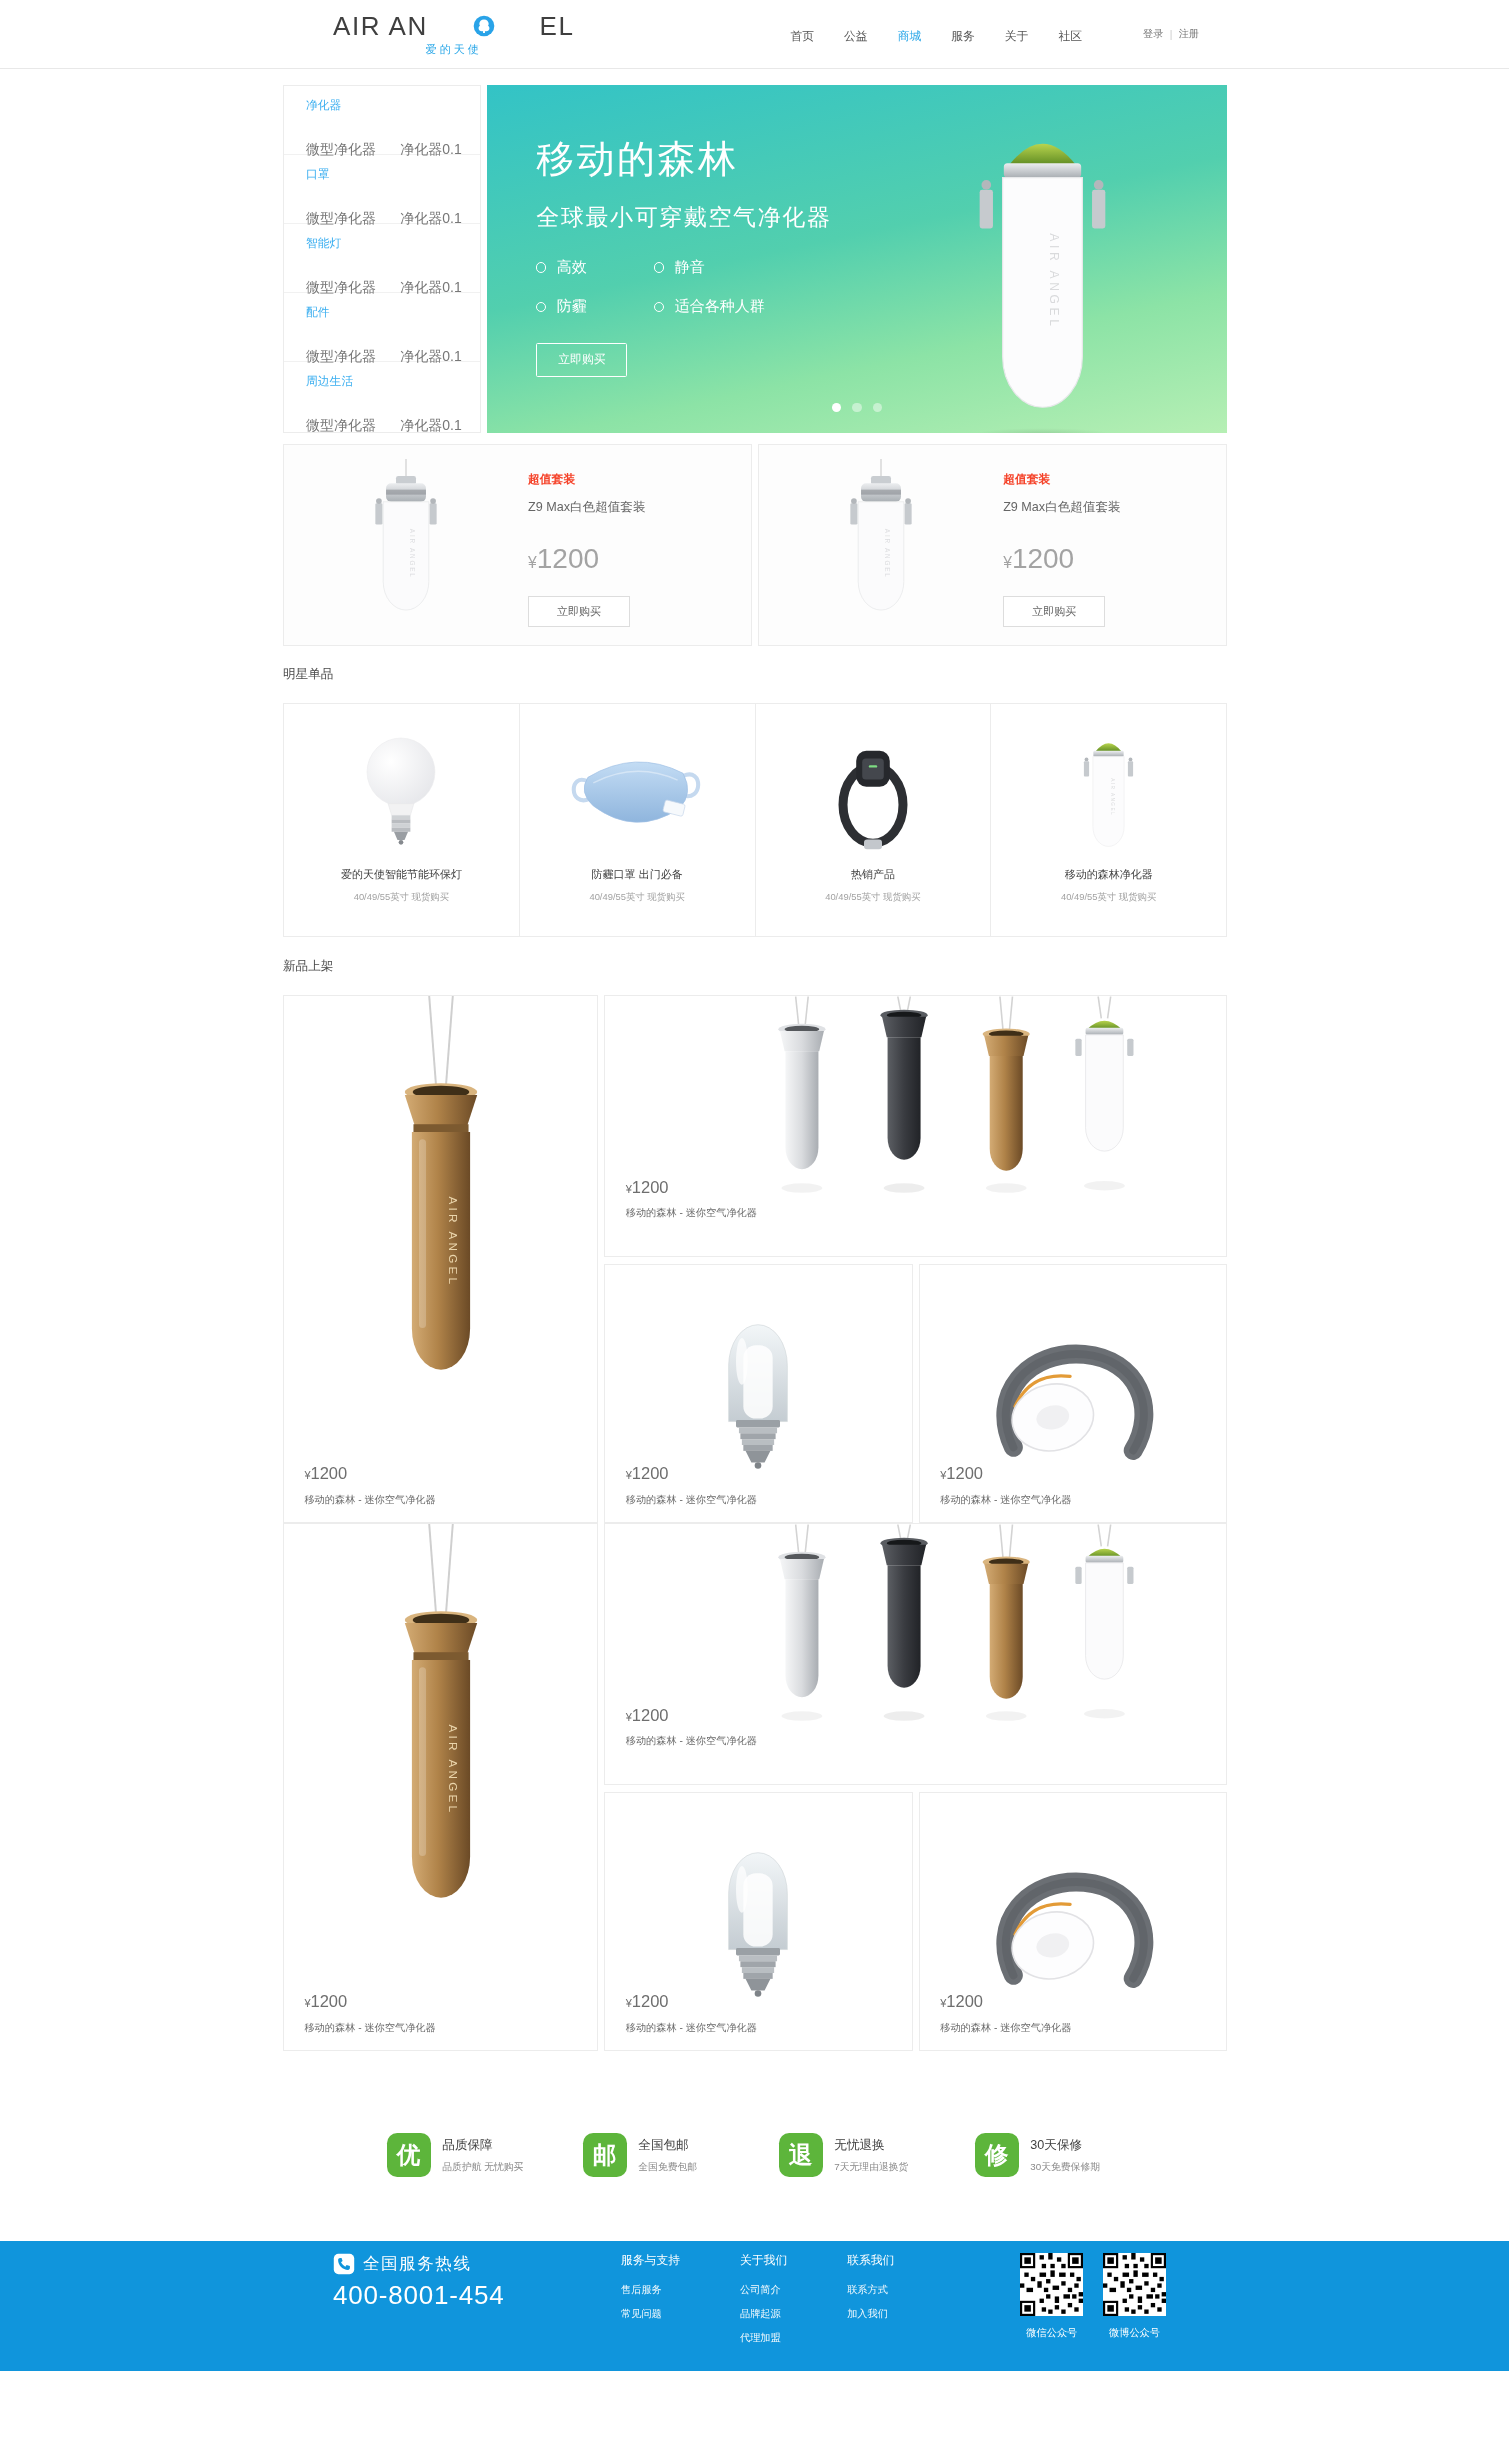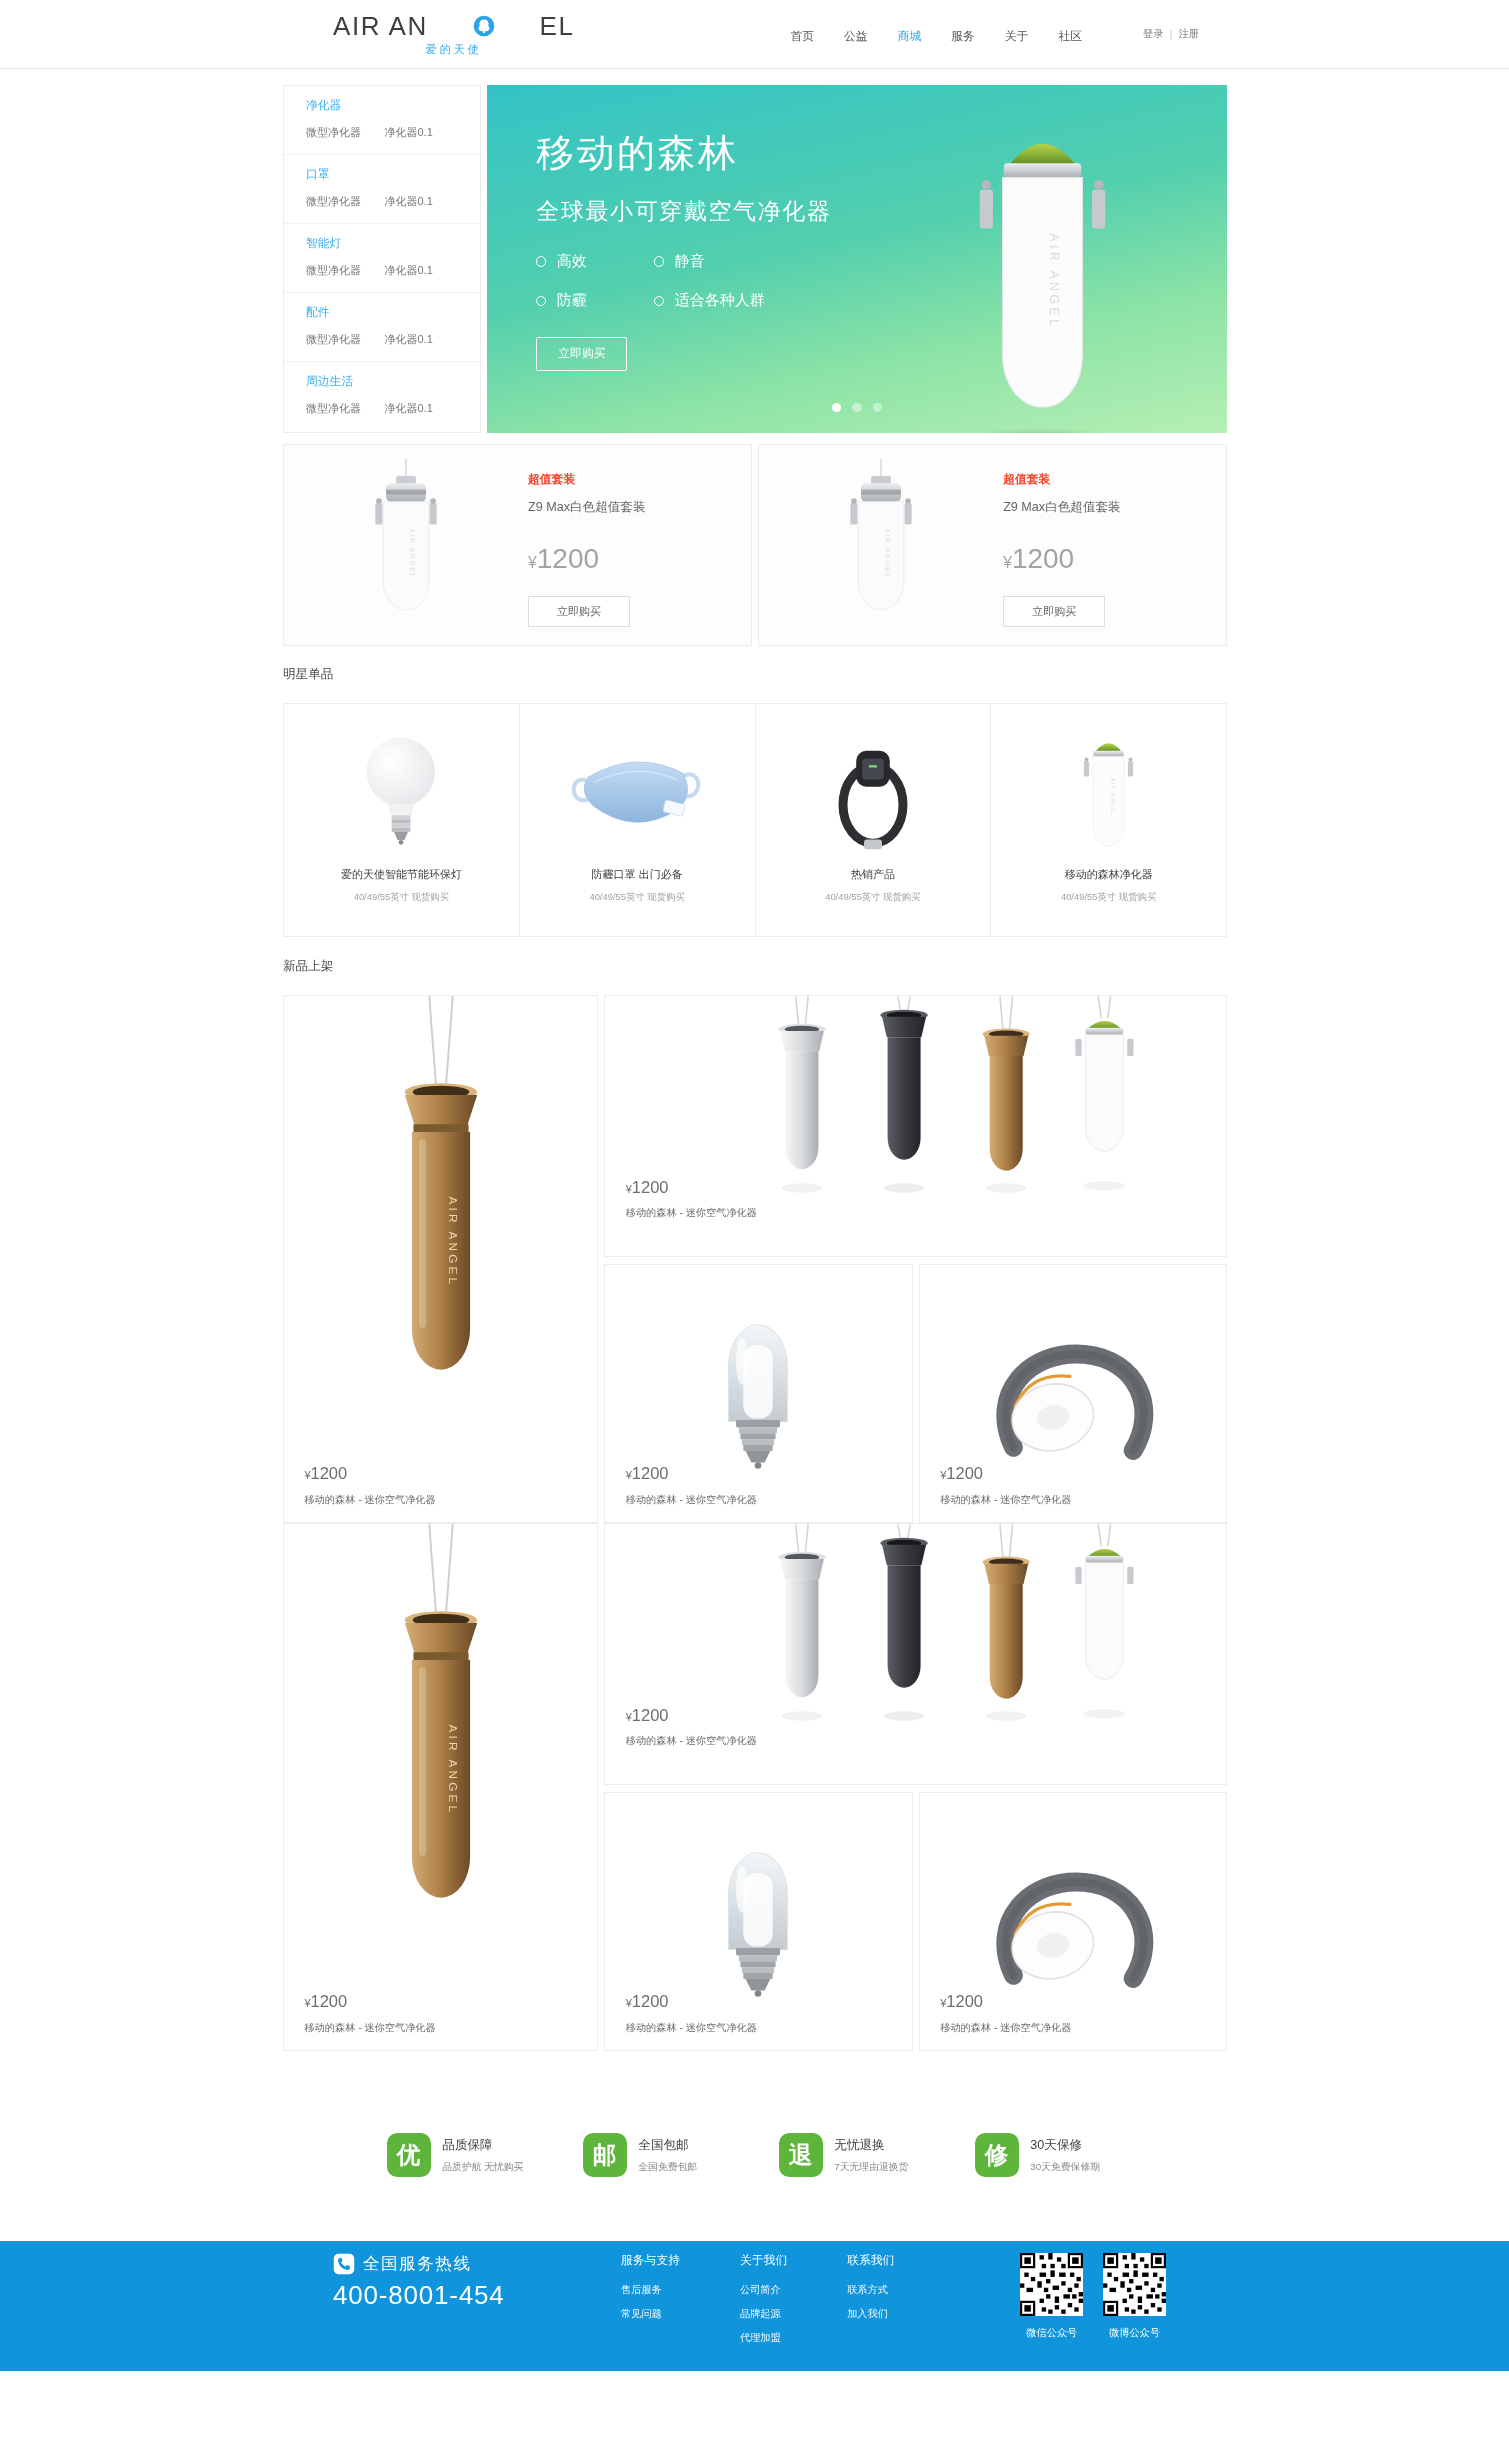--- a/index.html
+++ b/index.html
@@ -22,27 +22,27 @@
   .auth .sep { margin:0 6.3px; color:#ccc; }
   .auth span { cursor:pointer; }
   
   .content { width:944px; margin:15.7px auto 0; }
   .row1 { display:flex; gap:6.3px; height:348px; }
   
   .sidebar { width:198px; border:0.8px solid #ececec; background:#fff; }
   .cat-block { height:69px; padding:12.6px 0 0 22px; border-bottom:0.8px solid #f1f1f1; }
   .cat-block:last-child { border-bottom:none; }
   .cat-title { font-size:11.8px; color:#3aaef0; cursor:pointer; display:inline-block; }
-  .cat-links { margin-top:11px; font-size:11px; color:#777; }
+  .cat-links { margin-top:27px; font-size:14px; color:#777; }
   .cat-links span { cursor:pointer; }
   .cat-links span + span { margin-left:20.4px; }
   
   .banner { flex:1; position:relative; overflow:hidden;
     background:linear-gradient(168deg,#33c3c6 0%,#52cfae 45%,#8ce3a6 72%,#b6efb4 100%); }
-  .banner-text { position:absolute; left:49px; top:43px; color:#fff; }
+  .banner-text { position:absolute; left:49px; top:49px; color:#fff; }
   .banner-title { font-size:38px; font-weight:200; letter-spacing:2.4px; }
   .banner-sub { font-size:23px; font-weight:300; margin-top:17.3px; letter-spacing:1.6px; }
   .banner-feats { margin-top:25px; display:grid; grid-template-columns:118px auto; row-gap:20.4px; }
   .feat { display:flex; align-items:center; font-size:15px;text-align:center; }
   .feat .bullet { width:10.2px; height:10.2px; border:0.8px solid #fff; border-radius:50%; margin-right:10.2px; flex:none; }
   .banner-cta { margin-top:27px; background:transparent; border:0.8px solid #fff; color:#fff;
     font-size:11.8px; padding:7.9px 21px; border-radius:1.6px; cursor:pointer; font-family:inherit; }
   .banner-product { position:absolute; right:112px; top:27px; }
   .banner-shadow { position:absolute; right:118px; top:343px; width:134px; height:11px;
     background:radial-gradient(ellipse at center, rgba(0,0,0,.10), transparent 70%); }

